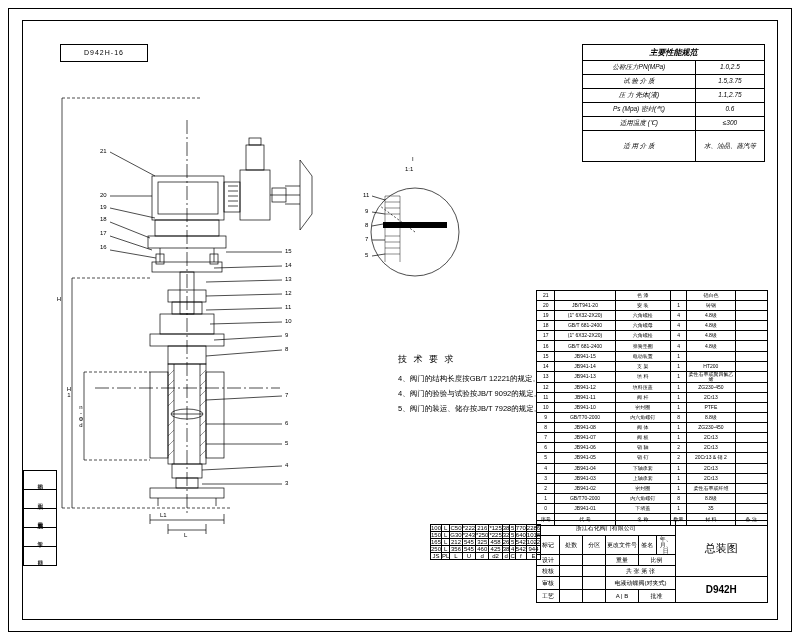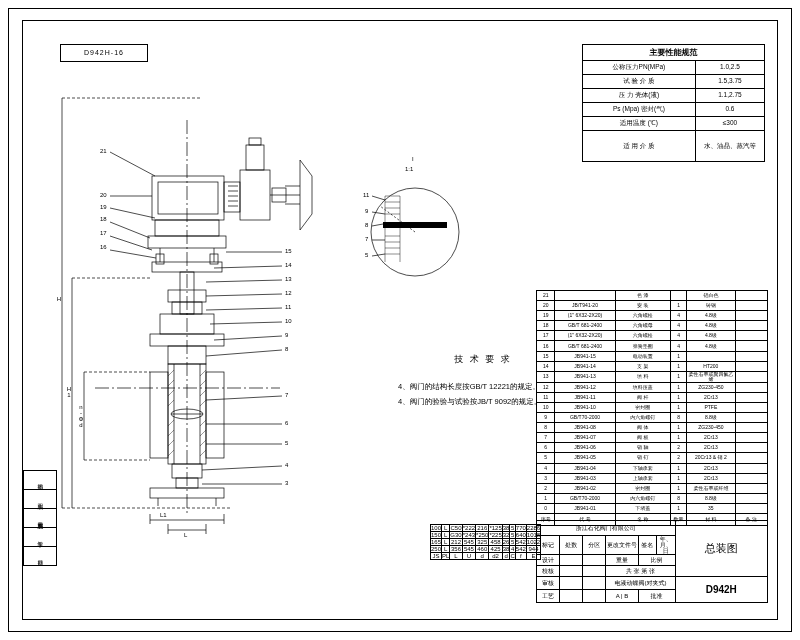--- a/index.html
+++ b/index.html
@@ -6,37 +6,37 @@
   body{width:800px;height:640px;font-family:"Liberation Sans",sans-serif;color:#000;}
   #sheet{position:relative;width:800px;height:640px;overflow:hidden;background:#fff;}
   .bd{position:absolute;box-sizing:border-box;}
   .outer{left:8px;top:8px;width:784px;height:624px;border:1px solid #000;}
   .inner{left:22px;top:20px;width:756px;height:600px;border:1px solid #000;}
   .c{text-align:center;}
   table.g{position:absolute;border-collapse:collapse;font-size:6px;}
   table.g td{border:1px solid #000;padding:0;text-align:center;vertical-align:middle;line-height:1;
              font-family:"Liberation Sans",sans-serif;}
   
-  #spec{left:582px;top:44px;width:183px;}
+  #spec{left:582px;top:44px;width:183px;font-style:italic;}
   #spec td{height:13px;font-size:6.5px;}
   #spec .hd{height:15px;font-size:8px;font-weight:bold;}
   
   #parts{left:536px;top:290px;width:232px;}
   #parts td{height:9.1px;font-size:5px;}
   
   #tb{left:536px;top:520px;width:232px;}
   #tb td{font-size:6px;}
   
   #sizes{left:430px;top:524px;width:100px;}
   
   #stamp{left:23px;top:470px;width:34px;}
   #stamp td{height:18px;font-size:5.5px;}
   
   #tech{position:absolute;left:398px;top:352px;width:170px;font-size:7.5px;line-height:15px;}
-  #tech .t-title{font-size:9px;text-align:center;margin-bottom:12px;letter-spacing:2px;}
+  #tech .t-title{font-size:9px;margin-bottom:4px;letter-spacing:2px;}
   
   .dwgno{position:absolute;left:60px;top:44px;width:86px;height:16px;border:1px solid #000;
          font-size:7px;text-align:center;line-height:16px;letter-spacing:1px;}
   .lbl{position:absolute;font-size:6px;}
   svg{position:absolute;left:0;top:0;}
   .vert{writing-mode:vertical-rl;text-orientation:upright;}
 </style>
 </head>
 <body>
 
@@ -254,20 +254,21 @@
           <td style="height:30px">适 用 介 质</td>
         <td style="height:30px">水、油品、蒸汽等</td>
         </tr>
   </tbody>
     </table>
 
   <div id="tech">
     <div class="t-title">技 术 要 求</div>
     <div>4、阀门的结构长度按GB/T 12221的规定。</div>
     <div>4、阀门的验验与试验按JB/T 9092的规定。</div>
+    <div>5、阀门的装运、储存按JB/T 7928的规定。</div>
   </div>
 
   <table class="g" id="parts">
     <tbody>
         <tr>
       <td style="width:8%">21</td>
       <td style="width:26%"></td>
       <td style="width:24%">色    漆</td>
       <td style="width:7%"></td>
       <td style="width:21%">铝白色</td>

